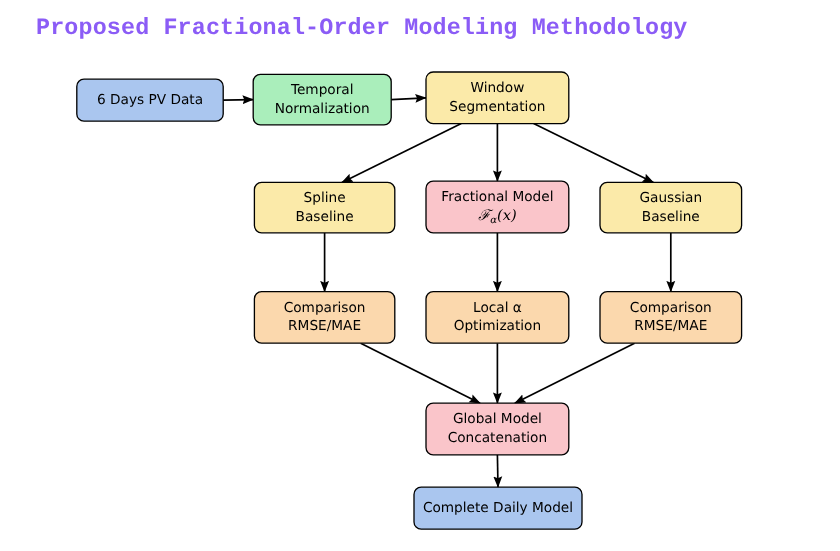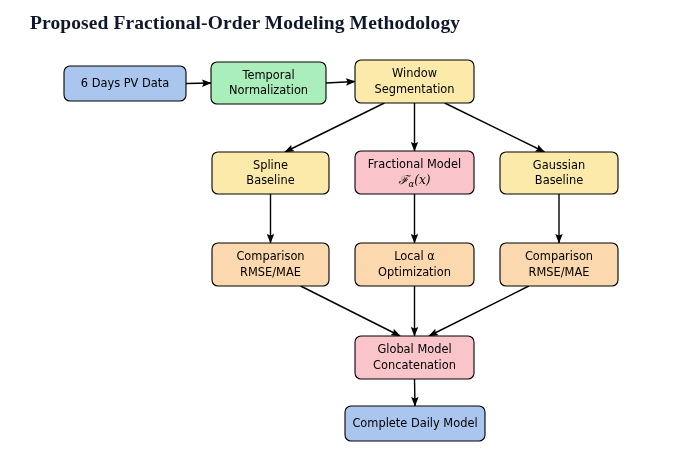--- a/index.html
+++ b/index.html
@@ -11,24 +11,24 @@
     width: 700px;
     height: 459px;
     position: relative;
     overflow: hidden;
     font-family: "DejaVu Sans", "Liberation Sans", sans-serif;
   }
   #page-title {
     position: absolute;
     left: 30px;
     top: 12px;
-    font-family: Liberation Serif, serif;
+    font-family: Liberation Mono, monospace;
     font-size: 19.5px;
     font-weight: bold;
-    color: #0f172a;
+    color: #8b5cf6;
     letter-spacing: 0.1px;
     white-space: nowrap;
   }
   #flow-svg {
     position: absolute;
     left: 0;
     top: 0;
     width: 700px;
     height: 459px;
   }

